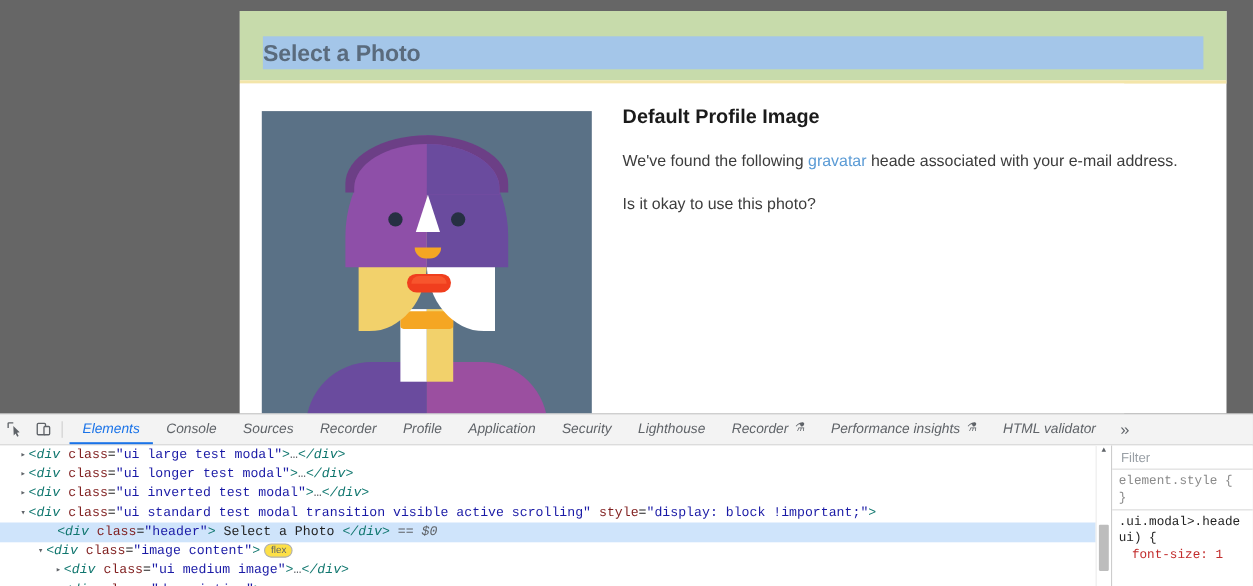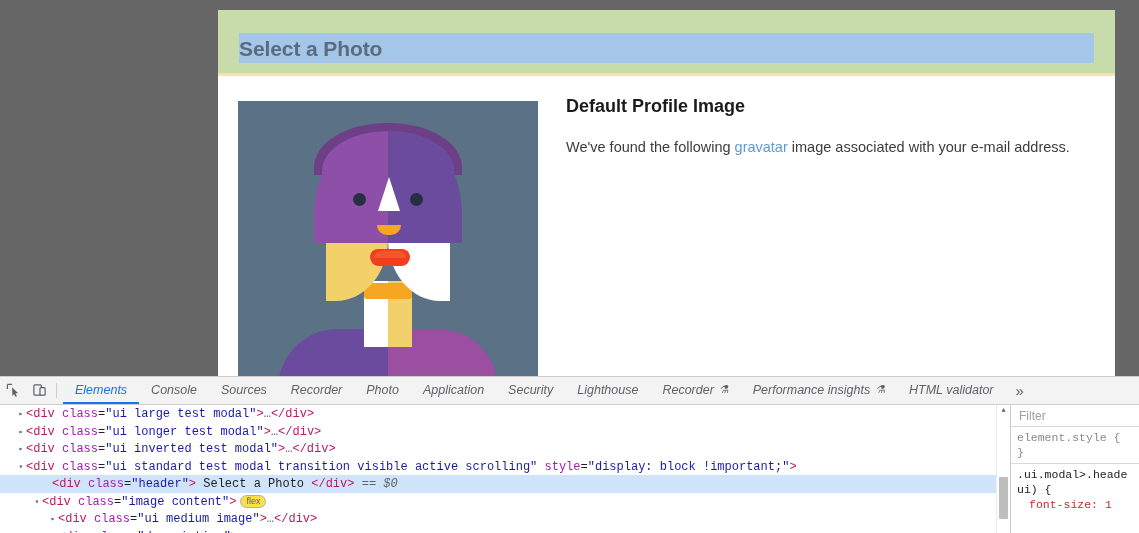--- a/index.html
+++ b/index.html
@@ -124,22 +124,22 @@
   
   #dt-main{position:absolute;left:0;top:28px;right:0;bottom:0;display:flex;}
   #dom-pane{
     position:relative;width:1010px;background:#ffffff;overflow:hidden;
     font-family:"Liberation Mono",monospace;font-size:12px;line-height:17.5px;
   }
   .dom-row{position:relative;height:17.5px;white-space:nowrap;padding-left:0;}
   .dom-row.sel{background:#cfe4fb;}
   .tw{display:inline-block;width:10px;color:#5f6368;font-size:8px;text-align:center;vertical-align:1px;}
   .tw.none{color:transparent;}
-  .pnk{color:#be185d;}
-  .org{color:#a21caf;}
+  .pnk{color:#0f766e;font-style:italic;}
+  .org{color:#7f1d1d;}
   .blu{color:#1a1aa6;}
   .gry{color:#5f6368;}
   .txt{color:#222222;}
   .ital{color:#5f6368;font-style:italic;}
   .flexbadge{
     display:inline-block;border:1px solid #b0b0b0;border-radius:7px;
     font-size:9px;line-height:11px;padding:0 5px;color:#5f6368;background:#fde047;
     vertical-align:1px;margin-left:4px;font-family:"Liberation Sans",sans-serif;
   }
   
@@ -207,21 +207,22 @@
         <div class="av av-fringe"></div>
         <div class="av av-eye-l"></div>
         <div class="av av-eye-r"></div>
         <div class="av av-nose"></div>
         <div class="av av-mouth"></div>
         <div class="av av-mouth-hl"></div>
       </div>
 
       <div id="detail">
         <h2>Default Profile Image</h2>
-        <p><span>We've found the following </span><a href="#">gravatar</a><span> image associated with your e-mail address.</span></p>
+        <p><span>We've found the following </span><a href="#">gravatar</a><span> heade associated with your e-mail address.</span></p>
+        <p>Is it okay to use this photo?</p>
       </div>
 
     </div>
   </div>
 
 
 </div>
 
 <div id="devtools">
 
@@ -246,21 +247,21 @@
         <div class="dt-tab">
           <span>Console</span>
         </div>
         <div class="dt-tab">
           <span>Sources</span>
         </div>
         <div class="dt-tab">
           <span>Recorder</span>
         </div>
         <div class="dt-tab">
-          <span>Photo</span>
+          <span>Profile</span>
         </div>
         <div class="dt-tab">
           <span>Application</span>
         </div>
         <div class="dt-tab">
           <span>Security</span>
         </div>
         <div class="dt-tab">
           <span>Lighthouse</span>
         </div>

